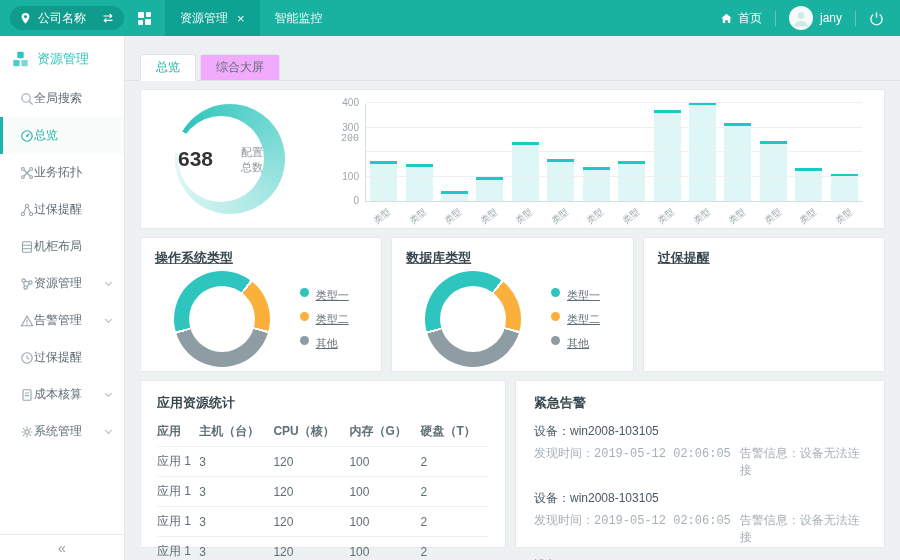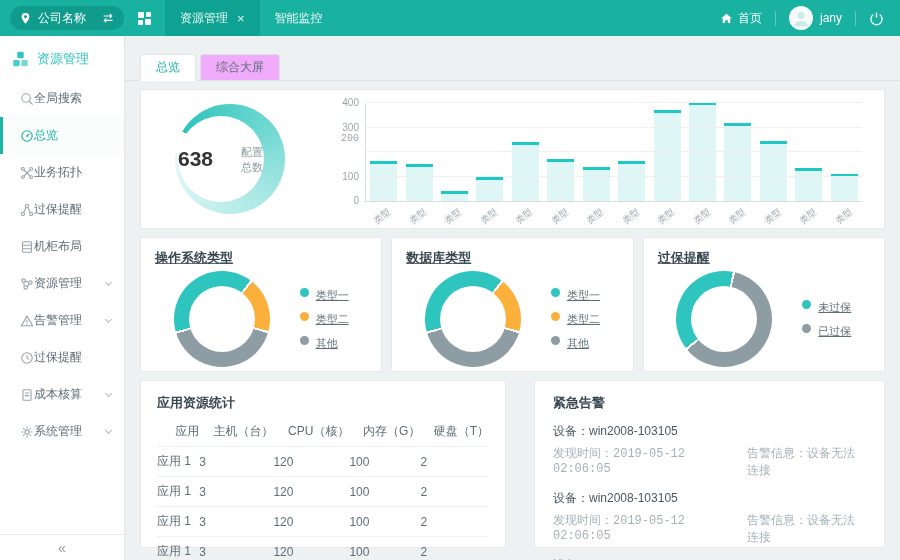--- a/index.html
+++ b/index.html
@@ -63,25 +63,25 @@
   .row2 { display:flex; gap:9px; margin-bottom:8px; }
   .donut-card { flex:1; height:135px; padding:11px 14px;text-decoration:underline; }
   .donut-body { display:flex; align-items:center; justify-content:center; gap:30px; margin-top:4px; }
   .pie { width:96px; height:96px; border-radius:50%; position:relative; }
   .pie-hole { position:absolute; left:15px; top:15px; width:66px; height:66px; border-radius:50%; background:#fff; }
   .legend { display:flex; flex-direction:column; gap:9px; }
   .legend-item { display:flex; align-items:flex-start; gap:7px; font-size:11px; color:#5f6e75; }
   .dot { width:9px; height:9px; border-radius:50%; }
 
   
-  .row3 { display:flex; gap:28px; }
+  .row3 { display:flex; gap:9px; }
   .table-card { width:366px; height:168px; padding:13px 16px; }
   .alert-card { flex:1; height:168px; padding:13px 18px; }
   table { width:100%; border-collapse:collapse; margin-top:4px; font-size:12px; color:#5f6e75; }
-  th { text-align:right; font-weight:normal; color:#5f6e75; padding:7px 0 6px 0; }
+  th { text-align:left; font-weight:bold; color:#5f6e75; padding:7px 0 6px 0; }
   td { padding:6px 0; border-top:1px solid #eef1f2; }
   .alert-item { margin-top:11px; }
   .alert-dev { font-size:12px; color:#4a5860; margin-bottom:5px; }
   .alert-meta { font-size:12px; color:#a6b1b7; display:flex; }
   .alert-meta .t { width:215px;font-family:Liberation Mono, monospace; }
 </style>
 </head>
 <body>
 
 <div class="header">
@@ -366,35 +366,20 @@
               </div>
               <div class="legend-item">
        <span class="dot" style="background:#8e9ca4"></span>
        <span>其他</span>
               </div>
             </div>
      </div>
         </div>
         <div class="card donut-card">
           <div class="card-title">过保提醒</div>
-     <div class="donut-body">
-       <div class="pie" style="background:conic-gradient(from -127deg, #2dc5bd 0deg 137.4deg,#ffffff 137.4deg 140.4deg,#8e9ca4 140.4deg 357deg,#ffffff 357deg 360deg)">
-              <div class="pie-hole"></div>
-            </div>
-       <div class="legend">
-              <div class="legend-item">
-       <span class="dot" style="background:#2dc5bd"></span>
-       <span>未过保</span>
-              </div>
-              <div class="legend-item">
-       <span class="dot" style="background:#8e9ca4"></span>
-       <span>已过保</span>
-              </div>
-            </div>
-     </div>
         </div>
       </div>
 
     <div class="row3">
       <div class="card table-card">
         <div class="card-title">应用资源统计</div>
         <table>
           <thead>
               <tr id="tbl-head">
                 <th>应用</th>

